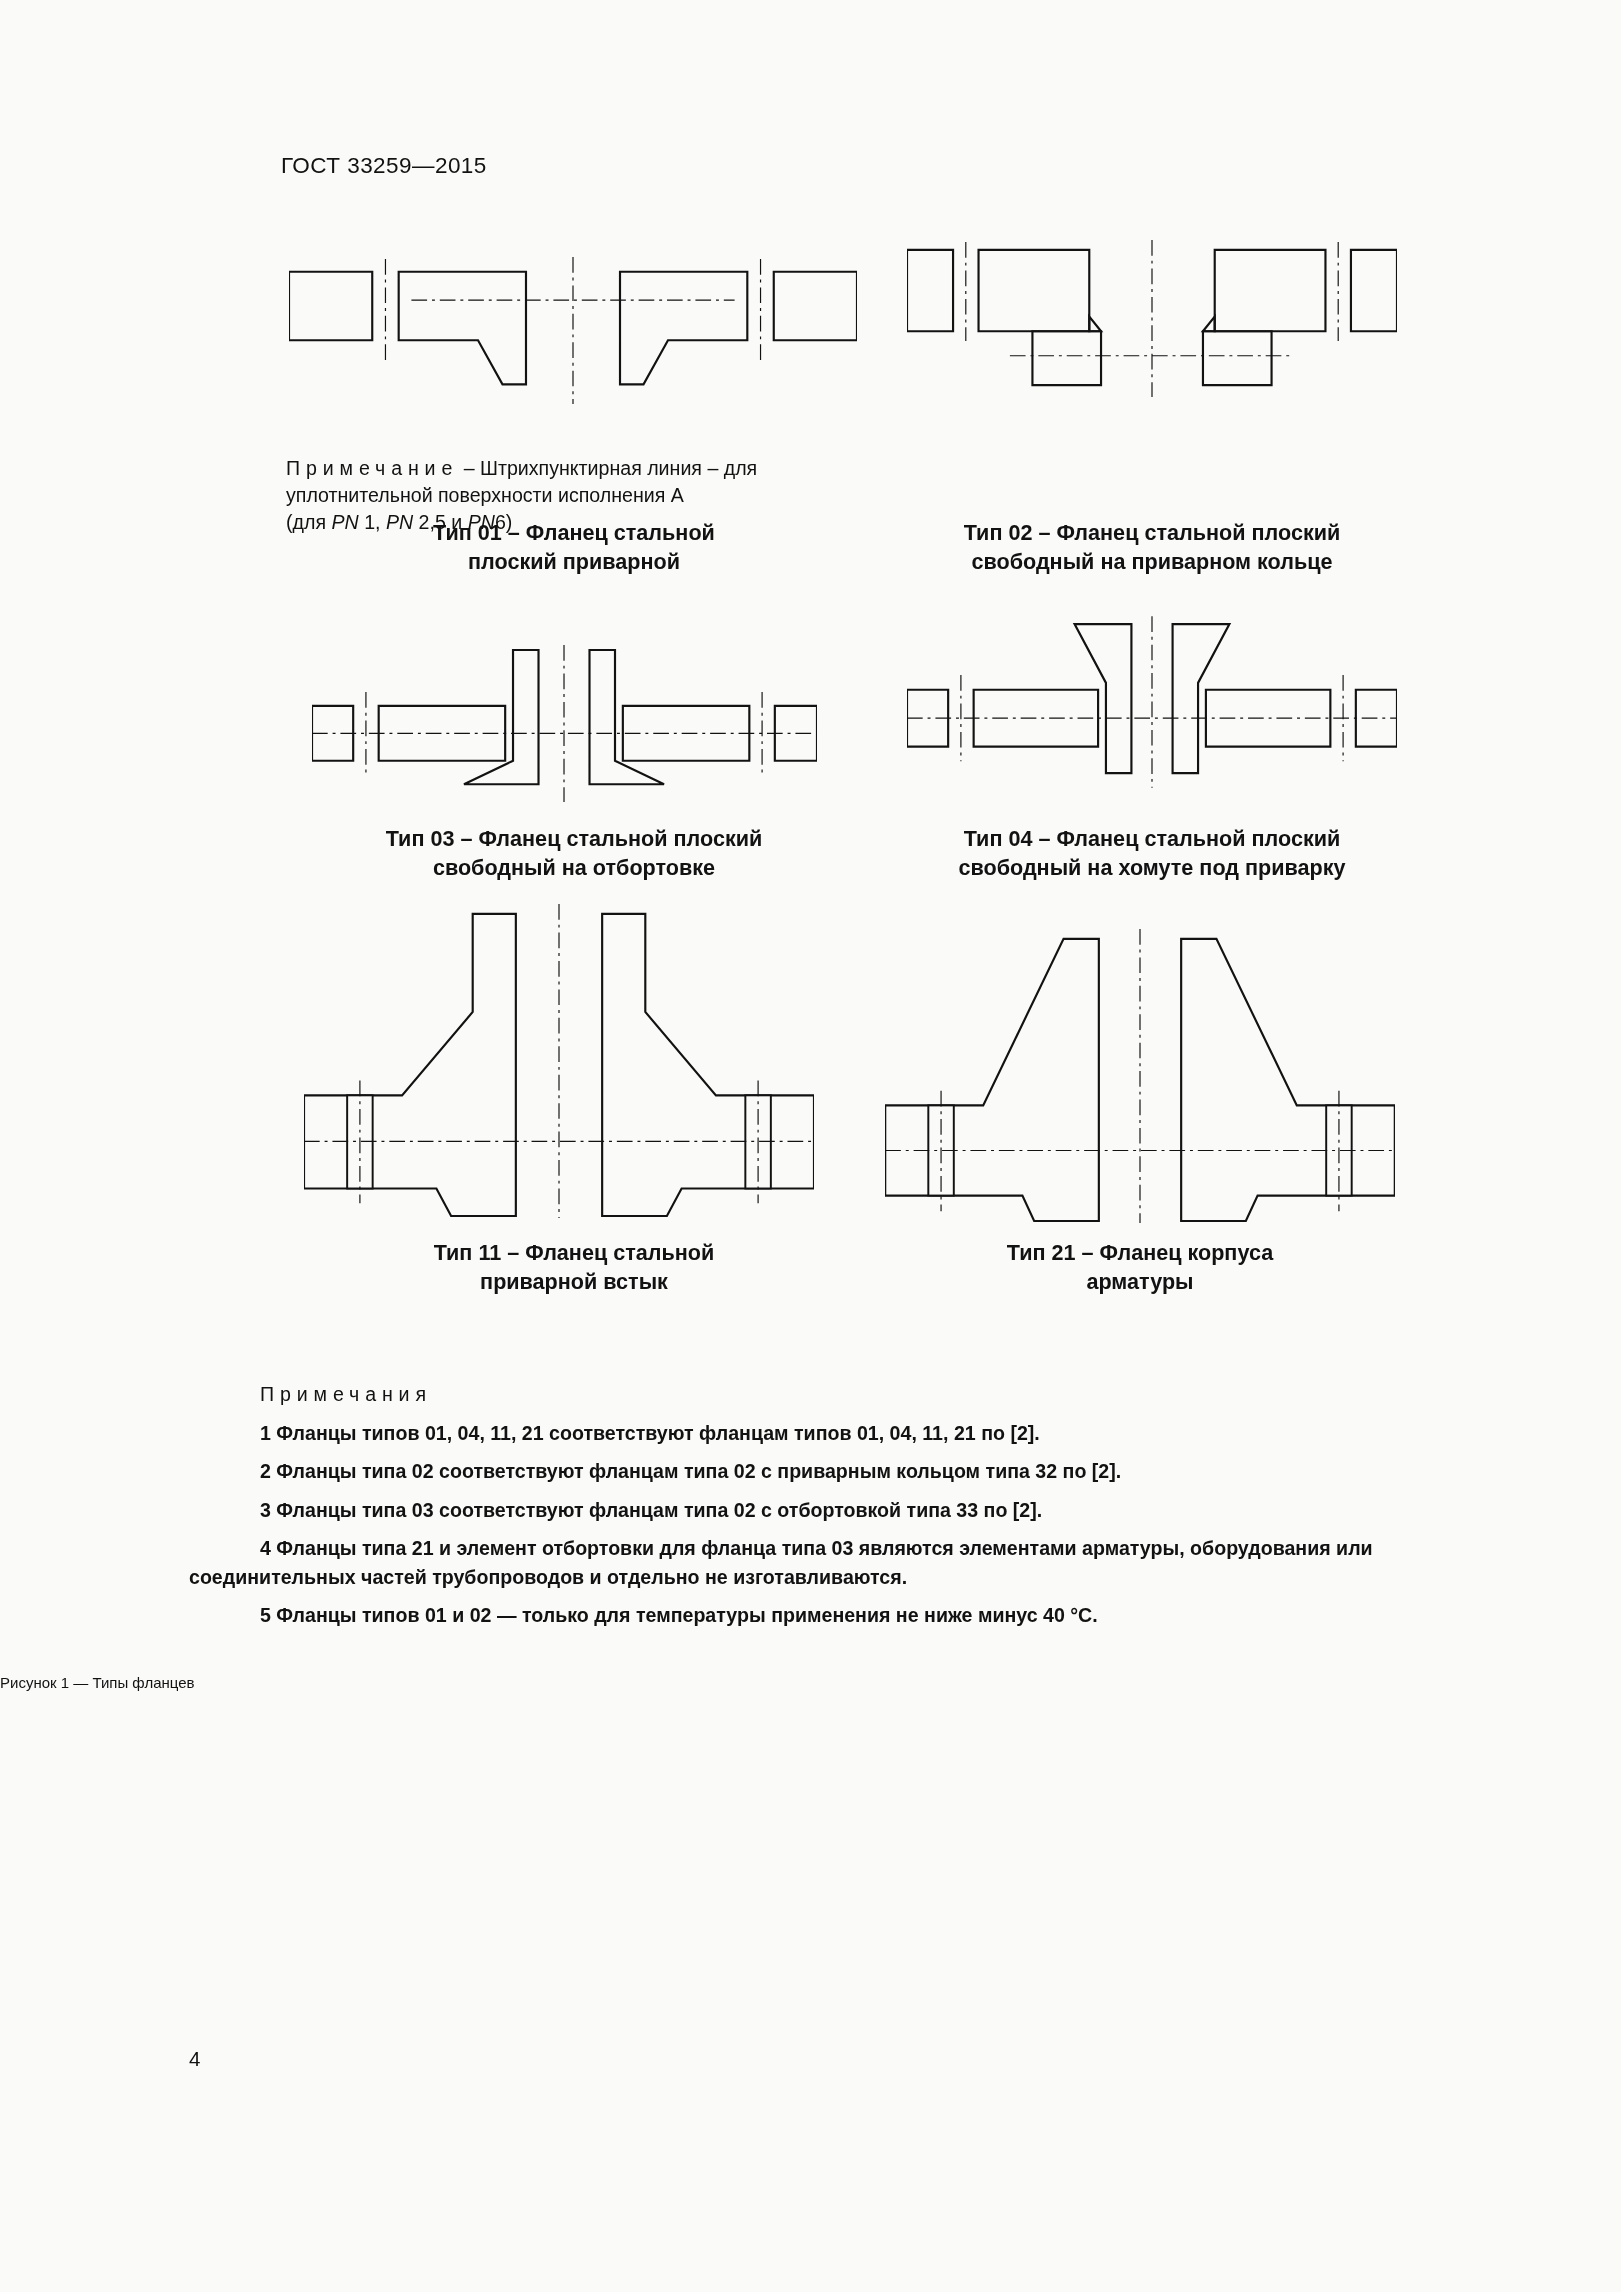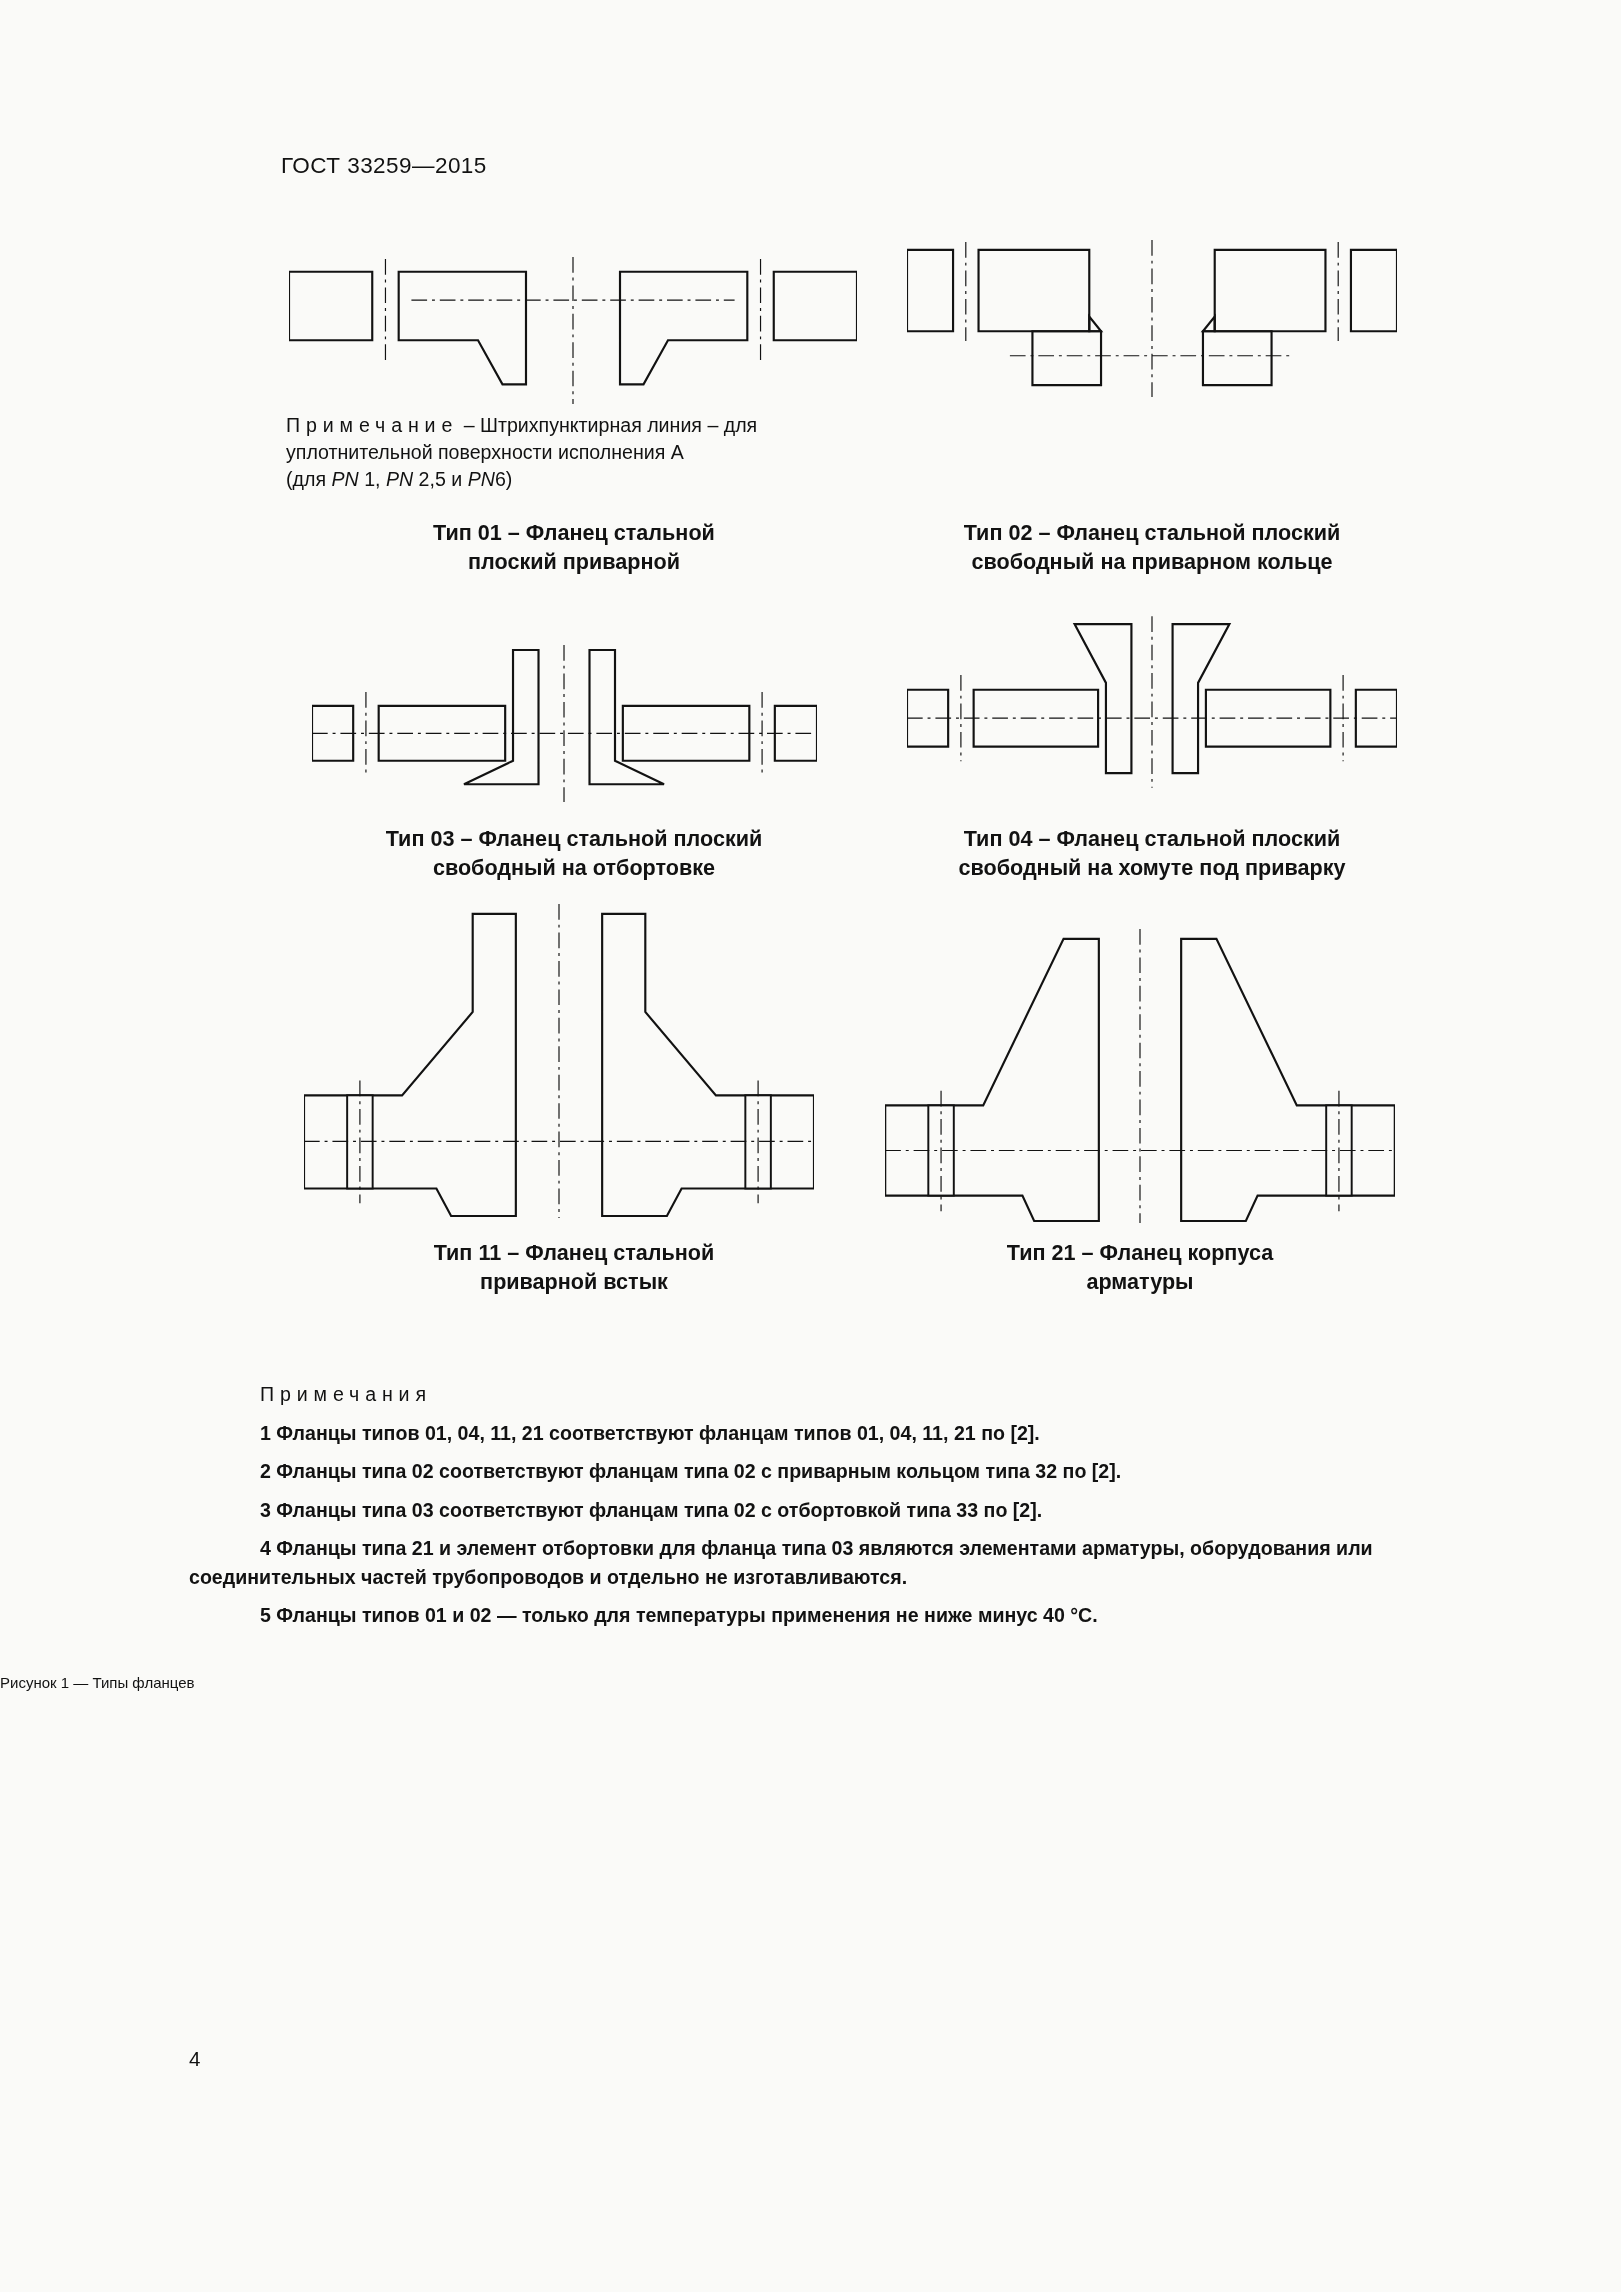--- a/index.html
+++ b/index.html
@@ -6,21 +6,21 @@
   html,body{margin:0;padding:0;}
   body{
     width:1621px;height:2293px;position:relative;
     background:#fafaf8;color:#121212;
     font-family:"Liberation Sans","DejaVu Sans",sans-serif;
     overflow:hidden;
   }
   .abs{position:absolute;}
   .docnum{font-weight:normal;font-size:22.5px;letter-spacing:.02em;}
   .caption{font-weight:bold;font-size:21.6px;text-align:center;line-height:1.32;}
-  .fignote{font-size:19.6px;line-height:1.38;}
+  .fignote{font-size:19.6px;line-height:1.38;margin-top:43px;}
   .sp{letter-spacing:.30em;}
   .it{font-style:italic;text-align:center;}
   .notes{font-size:19.6px;line-height:1.5;}
   .notes .ntitle{margin:0 0 9.8px 0;padding-left:71px;}
   .notes p{margin:0 0 8.8px 0;text-indent:71px;font-weight:bold;}
   .figcap{font-size:15px;text-align:left;}
   .pagenum{font-size:20.6px;}
   svg{display:block;}
   .ln{stroke:#121212;stroke-width:2.2;fill:none;stroke-linejoin:miter;}
   .cl{stroke:#121212;stroke-width:1.2;fill:none;stroke-dasharray:16 5 3 5;}

